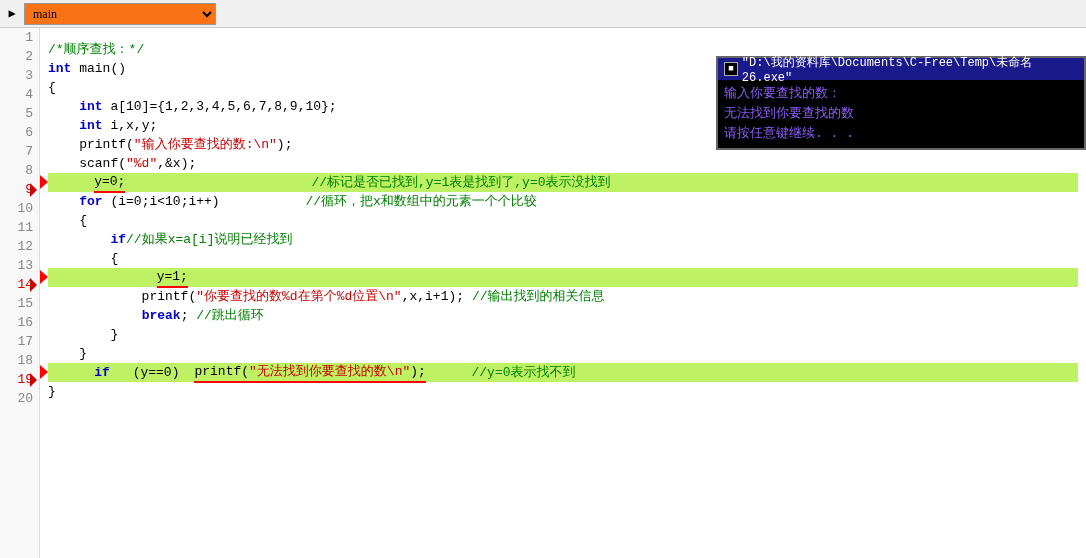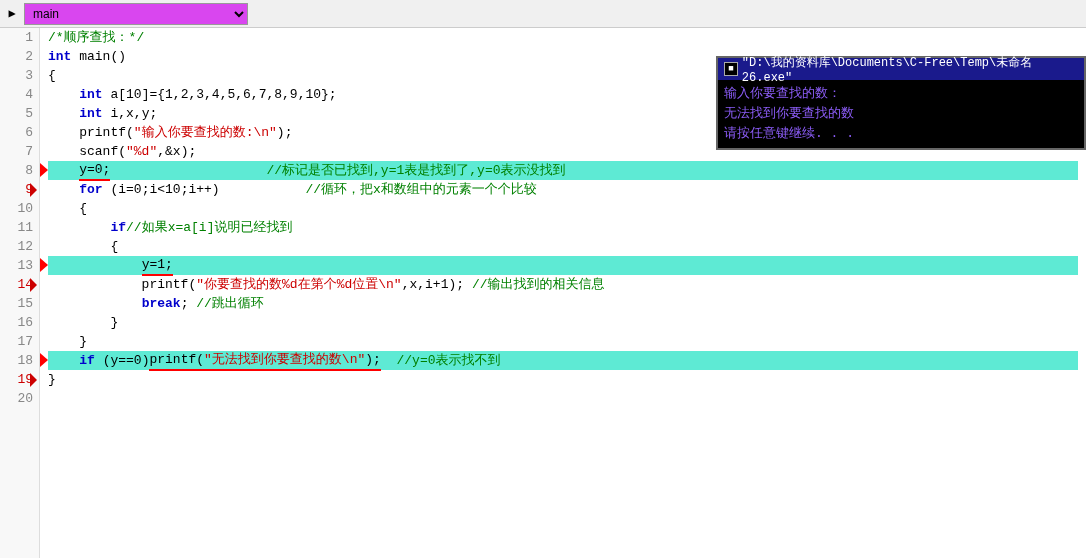--- a/index.html
+++ b/index.html
@@ -27,24 +27,25 @@
       width: 16px;
       height: 16px;
       display: inline-flex;
       align-items: center;
       justify-content: center;
       font-size: 12px;
     }
     .toolbar-select {
       height: 22px;
       font-size: 12px;
-      background: #d946ef;
+      background: #f97316;
       border: 1px solid #999;
       padding: 0 4px;
-      width: 224px;
+      width: 192px;
+      font-family: Liberation Serif, serif;
     }
 
     
     .editor-container {
       display: flex;
       height: calc(558px - 28px);
       position: relative;
     }
 
     
@@ -79,36 +80,37 @@
       height: 0;
       border-top: 7px solid transparent;
       border-bottom: 7px solid transparent;
       border-left: 7px solid #c00;
     }
 
     
     .code-area {
       flex: 1;
       background: white;
-      padding: 0 8px;
+      padding: 12px 8px;
       overflow: auto;
       position: relative;
     }
 
     .code-line {
       height: 19px;
       line-height: 19px;
       white-space: nowrap;
       display: flex;
       align-items: center;
       position: relative;
     }
 
     .code-line.highlighted {
-      background: #5eead4;
+      background: #bef264;
+      gap: 15px;
     }
 
     
     .kw { color: #0000cc; font-weight: bold; }
     .comment { color: #008000; }
     .str { color: #cc0000; }
     .plain { color: #000; }
     .directive { color: #0000cc; }
 
     

